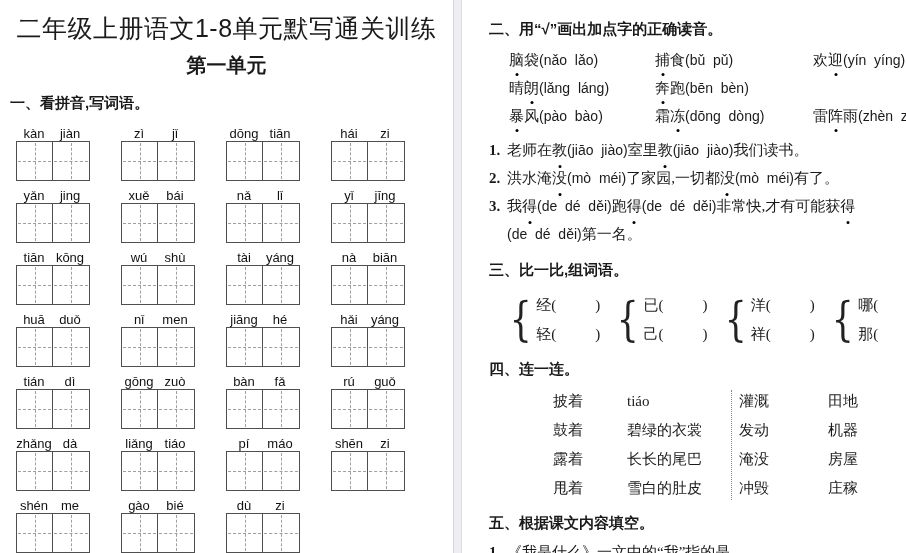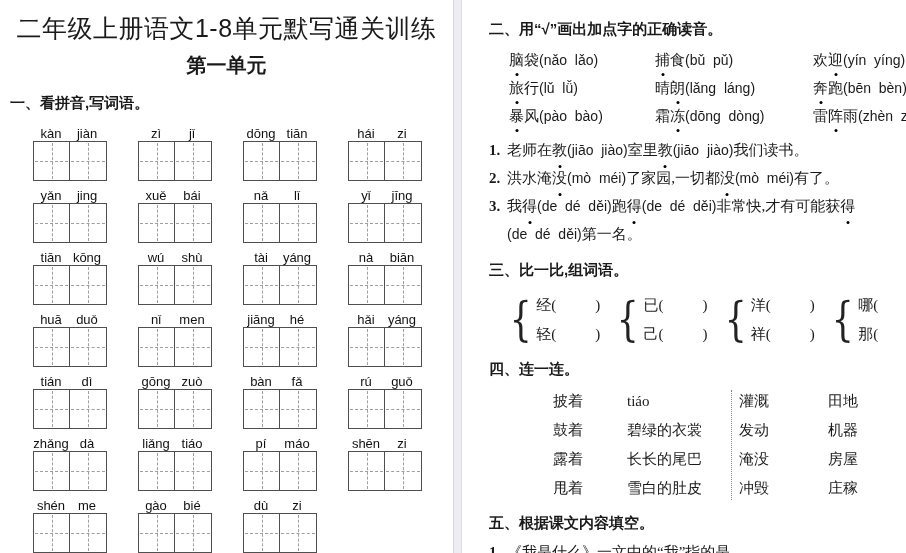--- a/index.html
+++ b/index.html
@@ -17,21 +17,21 @@
   
   .pl-title{margin:12px 4px 0 4px;text-align:center;font-size:25px;font-weight:normal;
     font-family:"Liberation Sans","DejaVu Sans",sans-serif;letter-spacing:.5px;}
   .pl-subtitle{margin-top:7px;text-align:center;font-size:20px;font-weight:bold;
     font-family:"Liberation Sans","DejaVu Sans",sans-serif;}
   .sec-heading{font-size:15px;font-weight:bold;
     font-family:"Liberation Sans","DejaVu Sans",sans-serif;}
   .pl-heading{margin:15px 0 13px 10px;}
 
   #pinyin-grid{display:grid;grid-template-columns:repeat(4,72px);column-gap:33px;
-    row-gap:7px;padding-left:33px;margin-top:4px;}
+    row-gap:7px;padding-left:16px;margin-top:4px;}
   .py-item{width:72px;}
   .py-label{display:flex;height:15px;line-height:15px;}
   .py-syll{display:inline-block;width:36px;text-align:center;font-size:13px;
     font-family:"Liberation Sans","DejaVu Sans",sans-serif;color:#111;white-space:nowrap;}
   .wbox{display:flex;width:72px;height:38px;border:1.5px solid #4f4f4f;box-sizing:content-box;background:#fff;}
   .wcell{position:relative;width:36px;height:38px;box-sizing:border-box;}
   .wcell.first{border-right:1px solid #4f4f4f;}
   .wcell::before{content:"";position:absolute;left:1px;right:1px;top:50%;border-top:1px dashed #9f9f9f;}
   .wcell::after{content:"";position:absolute;top:1px;bottom:1px;left:50%;border-left:1px dashed #9f9f9f;}
 
@@ -360,21 +360,20 @@
 <div class="page-right">
   <div class="pr-inner">
     <div class="sec-heading">二、用“√”画出加点字的正确读音。</div>
     <div id="word-rows">
         <div class="wr-row">
           <span class="wr-item"><span class="hz dotchar">脑</span><span class="hz">袋</span><span class="latin">(nǎo  lǎo)</span></span>
           <span class="wr-item"><span class="hz dotchar">捕</span><span class="hz">食</span><span class="latin">(bǔ  pǔ)</span></span>
           <span class="wr-item"><span class="hz">欢</span><span class="hz dotchar">迎</span><span class="latin">(yín  yíng)</span></span>
         </div>
         <div class="wr-row">
-          <span class="wr-item"><span class="hz dotchar">旅</span><span class="hz">行</span><span class="latin">(lǔ  lǚ)</span></span>
           <span class="wr-item"><span class="hz">晴</span><span class="hz dotchar">朗</span><span class="latin">(lǎng  láng)</span></span>
           <span class="wr-item"><span class="hz dotchar">奔</span><span class="hz">跑</span><span class="latin">(bēn  bèn)</span></span>
         </div>
         <div class="wr-row">
           <span class="wr-item"><span class="hz dotchar">暴</span><span class="hz">风</span><span class="latin">(pào  bào)</span></span>
           <span class="wr-item"><span class="hz">霜</span><span class="hz dotchar">冻</span><span class="latin">(dōng  dòng)</span></span>
           <span class="wr-item"><span class="hz">雷</span><span class="hz dotchar">阵</span><span class="hz">雨</span><span class="latin">(zhèn  zhèng)</span></span>
         </div>
       </div>
     <div id="sentences">

